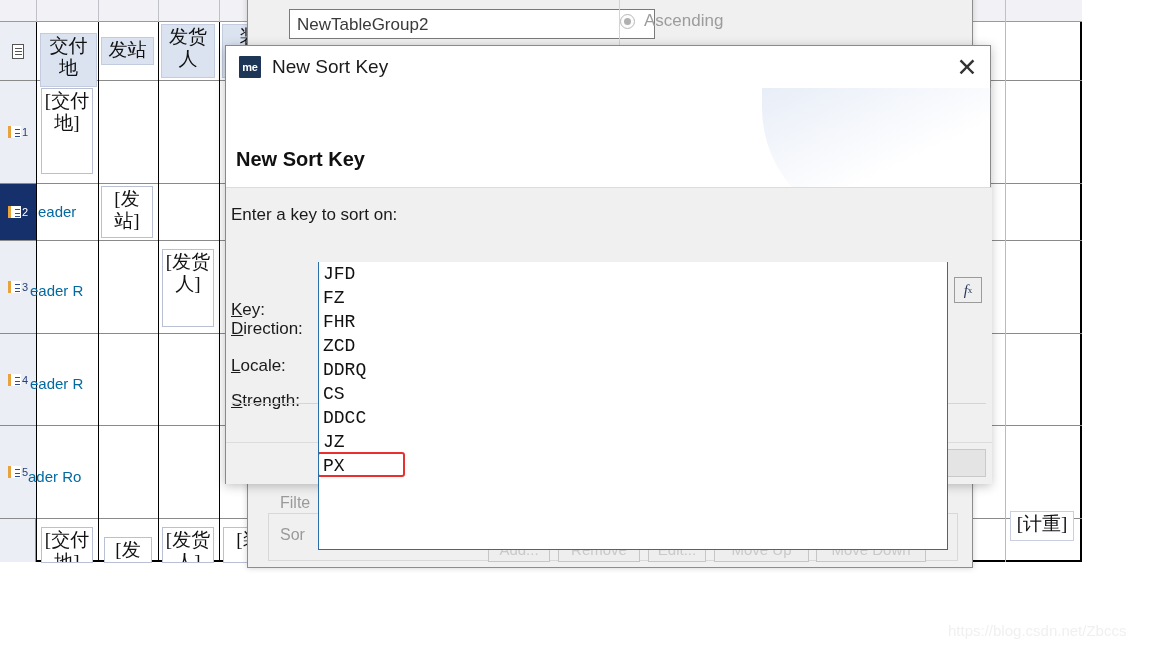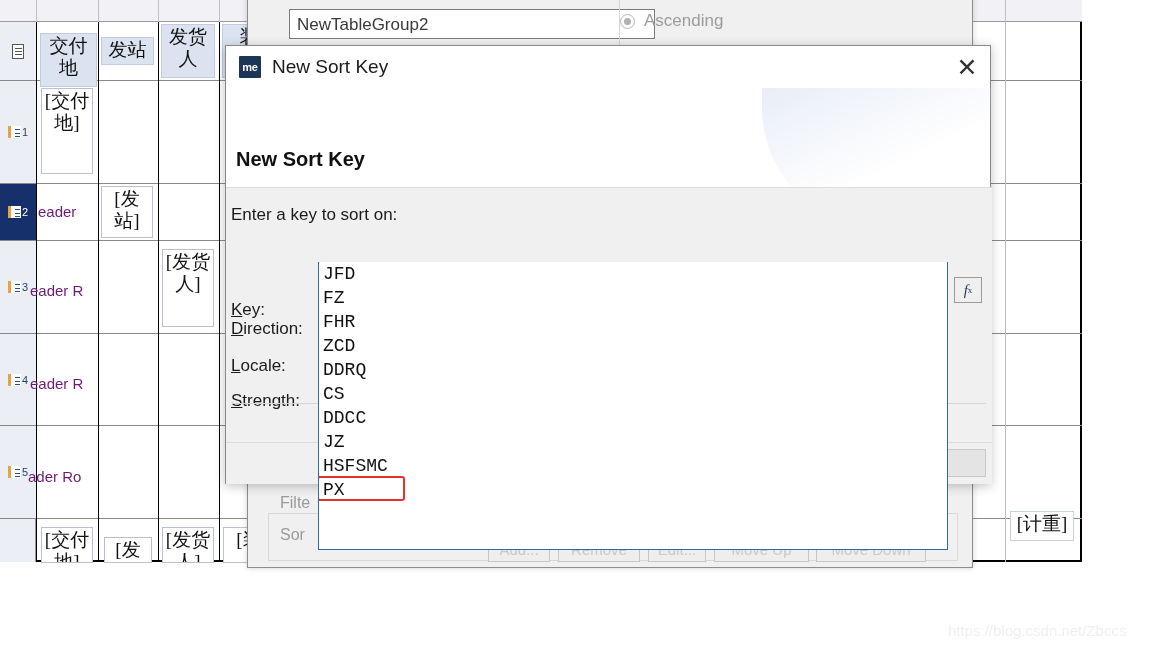--- a/index.html
+++ b/index.html
@@ -65,21 +65,21 @@
     background:#fff;
     font-family:"Liberation Serif", serif;
     font-size:19px; line-height:22px; color:#111;
     text-align:center; overflow:hidden;
     word-break:break-all;
     padding:1px 0;
   }
   .hdrcell { background:#dbe3f1; border:1px solid #c3ccdf; }
   .vline { position:absolute; top:22px; width:1px; background:#000; }
   .ghostlabel {
-    position:absolute; color:#701a75; font-size:15px;
+    position:absolute; color:#0369a1; font-size:15px;
     font-family:"Liberation Sans", sans-serif; white-space:nowrap;
   }
 
   
   .bg-dialog {
     position:absolute; left:247px; top:-10px; width:726px; height:578px;
     background:#f0f0f0; border:1px solid #8d8d8d;
     box-shadow:0 0 6px rgba(0,0,0,.18);
   }
   .bgd-input {
@@ -370,21 +370,20 @@
 
   <div class="dropdown">
     <div class="dd-item">JFD</div>
     <div class="dd-item">FZ</div>
     <div class="dd-item">FHR</div>
     <div class="dd-item">ZCD</div>
     <div class="dd-item">DDRQ</div>
     <div class="dd-item">CS</div>
     <div class="dd-item">DDCC</div>
     <div class="dd-item">JZ</div>
-    <div class="dd-item">HSFSMC</div>
     <div class="dd-item" style="position:relative;">
       <span>PX</span>
       <span class="hl-box"></span>
     </div>
   </div>
 
   <div class="watermark">https://blog.csdn.net/Zbccs</div>
 </div>
 
 </body></html>

